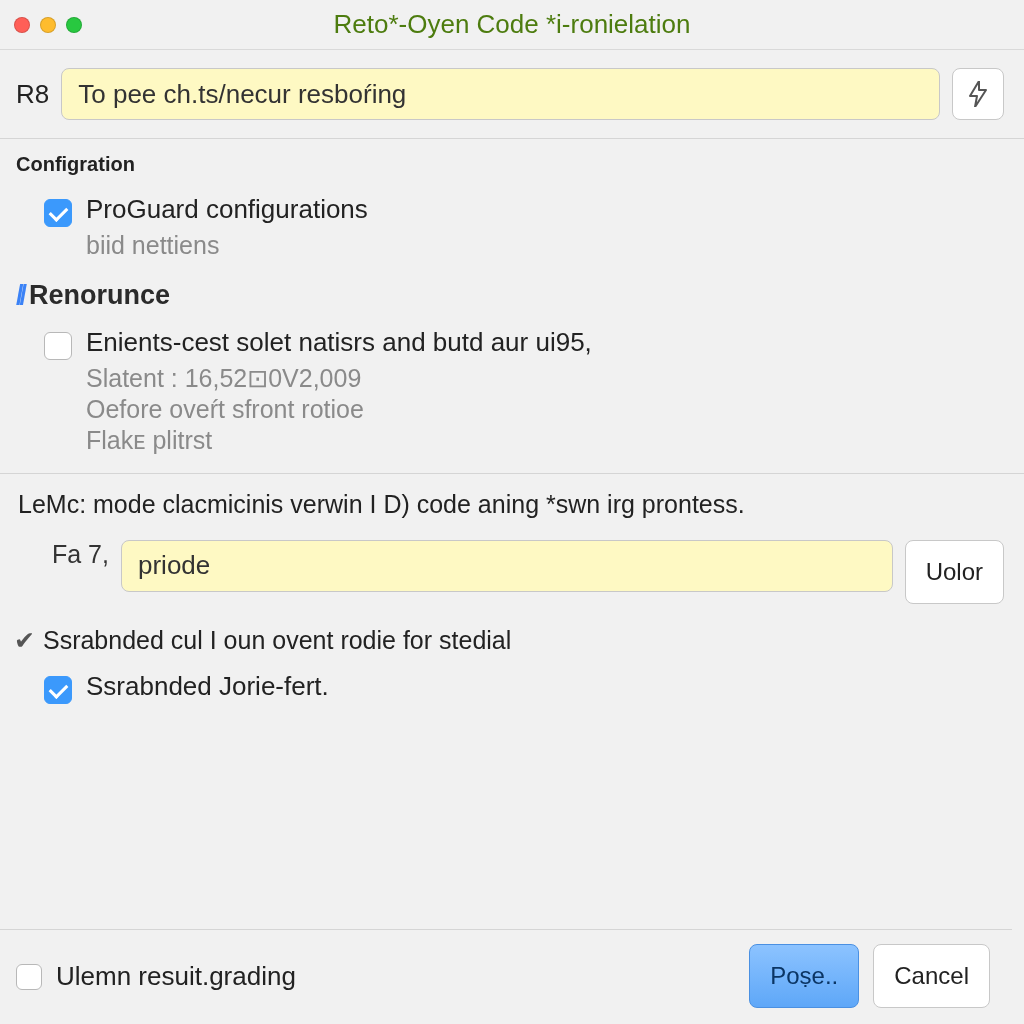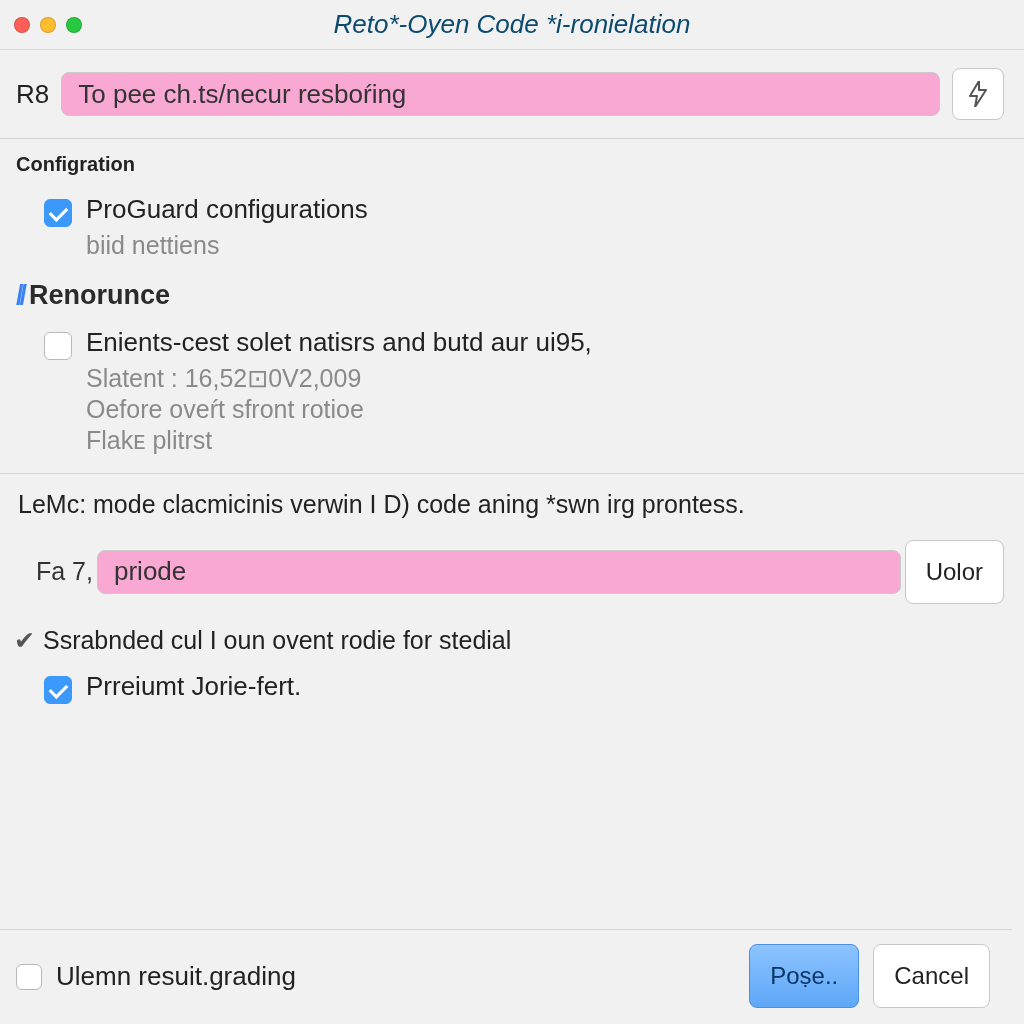--- a/index.html
+++ b/index.html
@@ -18,34 +18,34 @@
   align-items: center;
   padding: 0 14px;
   border-bottom: 1px solid #d9d9d9;
   position: relative;
 }
 .traffic-lights { display: flex; gap: 10px; position: absolute; left: 14px; }
 .light { width: 16px; height: 16px; border-radius: 50%; border: 1px solid rgba(0,0,0,.15); }
 .red { background: #ff5f57; }
 .yellow { background: #febc2e; }
 .green { background: #28c840; }
-.title { flex: 1; text-align: center; font-size: 26px; color: #0c4a6e; font-style: italic; }
+.title { flex: 1; text-align: center; font-size: 26px; color: #4d7c0f; }
 .toolbar {
   display: flex;
   align-items: center;
   gap: 12px;
   padding: 18px 20px 18px 16px;
 }
 .toolbar-label { font-size: 26px; color: #222; font-weight: 500; }
 .text-input {
   flex: 1;
-  height: 44px;
+  height: 52px;
   border: 1px solid #c8c8c8;
   border-radius: 8px;
-  background: #f9a8d4;
+  background: #fef9c3;
   padding: 0 16px;
   font-size: 26px;
   color: #333;
 }
 .icon-button {
   width: 52px; height: 52px;
   border: 1px solid #c8c8c8;
   border-radius: 8px;
   background: #fff;
   display: flex; align-items: center; justify-content: center;
@@ -74,22 +74,23 @@
 }
 .row-text { font-size: 26px; color: #222; line-height: 1.35; }
 .subtext { color: #8a8a8a; font-size: 25px; padding-left: 70px; margin-top: -2px; margin-bottom: 4px; }
 .subtext.tight { padding-left: 70px; }
 .section-hash { display:flex; align-items:center; gap:6px; margin: 8px 0 8px 0; font-weight:600; font-size:27px;}
 .hash { color:#3b82f6; font-weight:700; letter-spacing:-4px; }
 .paragraph {
   font-size: 25px; color: #222; padding: 14px 20px 8px 18px; line-height:1.35;
 }
 .inline-field-row {
-  display:flex; align-items:center; gap:4px;
+  display:flex; align-items:flex-start; gap:12px;
   padding: 10px 20px 16px 36px;
+  margin-left: 16px;
 }
 .inline-label { font-size: 25px; color:#333; }
 .btn {
   height: 64px; padding: 0 20px;
   border: 1px solid #c8c8c8; border-radius: 8px;
   background: #fff; font-size: 24px; color:#222;
   display:flex; align-items:center;
 }
 .btn.primary {
   background: linear-gradient(#8cc3ff,#5ea7f8);
@@ -169,21 +170,21 @@
   <button class="btn">Uolor</button>
 </div>
 
 <div class="check-inline">
   <span class="check-mark">✔</span>
   <span>Ssrabnded cul I oun ovent rodie for stedial</span>
 </div>
 
 <div class="row" style="padding-left:44px">
   <div class="checkbox checked"></div>
-  <div class="row-text">Prreiumt Jorie-fert.</div>
+  <div class="row-text">Ssrabnded Jorie-fert.</div>
 </div>
 
 <div class="footer">
   <div class="checkbox"></div>
   <div class="footer-text">Ulemn resuit.grading</div>
   <div class="spacer"></div>
   <button class="btn primary">Poṣe..</button>
   <button class="btn">Cancel</button>
 </div>
 

